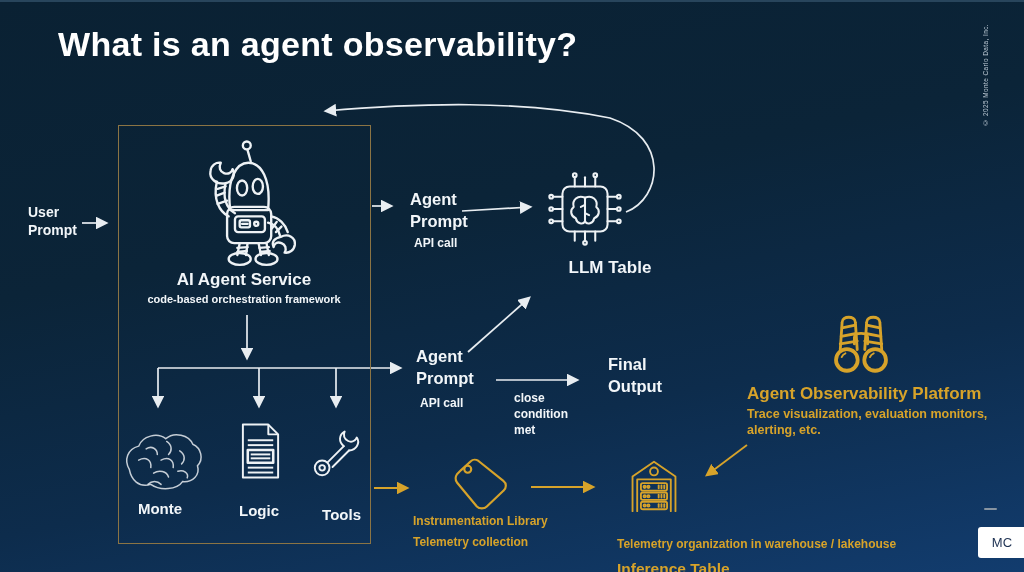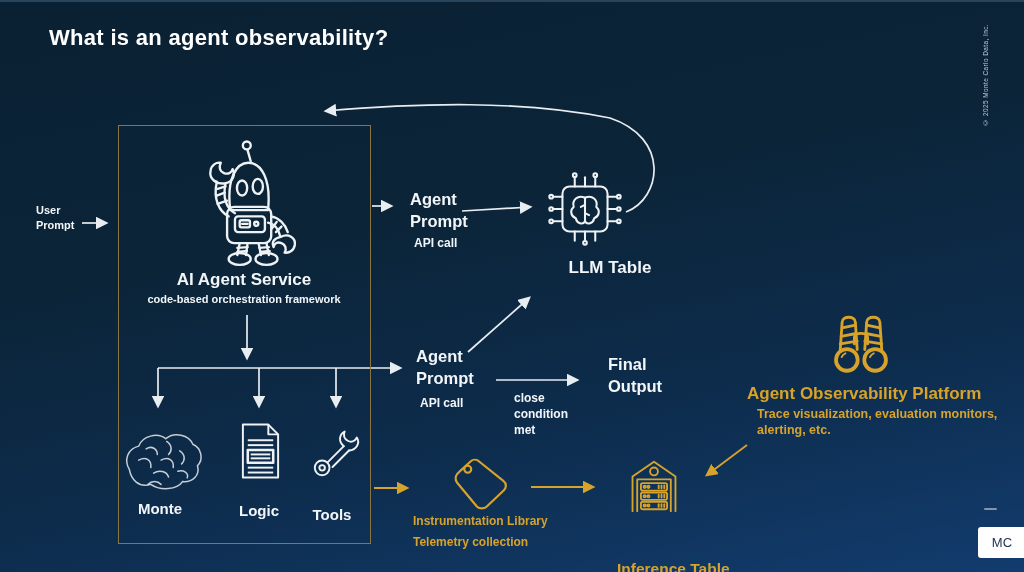--- a/index.html
+++ b/index.html
@@ -6,53 +6,53 @@
   .slide{
     position:relative;
     width:1024px;height:572px;
     overflow:hidden;
     background:linear-gradient(168deg,#0a2133 0%,#0b2438 38%,#0d2c4c 68%,#123c6e 100%);
     font-family:"Liberation Sans",sans-serif;
     color:#f2f6f9;
   }
   .abs{position:absolute;}
   .top-strip{left:0;top:0;width:1024px;height:2px;background:#28455c;}
-  .page-title{left:49px;top:25px;font-size:22px;font-weight:700;letter-spacing:.3px;color:#ffffff;}
+  .page-title{left:58px;top:25px;font-size:34px;font-weight:700;letter-spacing:.3px;color:#ffffff;}
   .copyright{left:982px;top:24px;font-size:6.5px;color:#becbd6;writing-mode:vertical-rl;transform:rotate(180deg);letter-spacing:.4px;}
   .lbl{font-weight:700;white-space:pre-line;}
-  .user-prompt{left:36px;top:203px;font-size:11px;line-height:1.32;}
+  .user-prompt{left:28px;top:203px;font-size:14px;line-height:1.32;}
   .agent-box{left:118px;top:125px;width:251px;height:417px;border:1px solid #8b7444;}
   .svgicon{display:block;}
   .robot{left:198px;top:136px;}
   .ai-title{left:118px;top:270px;width:252px;text-align:center;font-size:17px;font-weight:700;}
   .ai-sub{left:118px;top:293px;width:252px;text-align:center;font-size:11px;font-weight:700;}
   .brain{left:120px;top:428px;}
   .doc{left:238px;top:421px;}
   .wrench{left:310px;top:424px;}
   .memory-lbl{left:124px;top:500px;width:72px;text-align:center;font-size:15px;}
   .logic-lbl{left:228px;top:502px;width:62px;text-align:center;font-size:15px;}
-  .tools-lbl{left:303px;top:506px;width:58px;text-align:center;font-size:15px;}
+  .tools-lbl{left:303px;top:506px;width:58px;text-align:right;font-size:15px;}
   .ap-top{left:410px;top:189px;font-size:16.5px;line-height:1.33;}
   .ap-top-note{left:414px;top:236px;font-size:12px;}
   .chip{left:544px;top:168px;}
   .llm-lbl{left:555px;top:258px;width:110px;text-align:center;font-size:17px;}
   .ap-bot{left:416px;top:346px;font-size:16.5px;line-height:1.33;}
   .ap-bot-note{left:420px;top:396px;font-size:12px;}
   .cond{left:514px;top:391px;font-size:12px;line-height:1.32;}
   .final{left:608px;top:354px;font-size:16.5px;line-height:1.33;}
   .gold{color:#d7a32a;}
   .tag{left:452px;top:453px;}
   .instr-title{left:413px;top:514px;font-size:12px;white-space:nowrap;}
   .instr-sub{left:413px;top:535px;font-size:12px;white-space:nowrap;}
   .warehouse{left:626px;top:456px;}
   .inf-title{left:617px;top:514px;font-size:15.5px;white-space:nowrap;margin-top:46px;}
   .inf-sub{left:617px;top:537px;font-size:12px;white-space:nowrap;}
   .binocs{left:828px;top:308px;}
   .plat-title{left:747px;top:384px;font-size:17px;white-space:nowrap;}
-  .plat-sub{left:747px;top:406px;font-size:12.5px;width:244px;line-height:1.28;margin-left:10px;}
+  .plat-sub{left:747px;top:406px;font-size:12.5px;width:244px;line-height:1.28;}
   .logo-dash{left:984px;top:508px;width:13px;height:2px;background:#8794a1;border-radius:1px;}
   .mc-logo{left:978px;top:527px;width:48px;height:31px;background:#ffffff;border-radius:3px;
            display:flex;align-items:center;justify-content:center;
            color:#1d3152;font-size:13px;font-weight:400;letter-spacing:.2px;}
   svg{overflow:visible;}
 </style>
 </head>
 <body>
 
 <div class="slide">
@@ -238,20 +238,21 @@
       <line x1="38" y1="40.5" x2="38" y2="43.5"></line>
       <line x1="41" y1="40.5" x2="41" y2="43.5"></line>
     <rect x="16" y="48" width="28" height="8" rx="2"></rect>
     <circle cx="20" cy="52" r="1.2"></circle>
       <circle cx="24" cy="52" r="1.2"></circle>
     <line x1="35" y1="50.5" x2="35" y2="53.5"></line>
       <line x1="38" y1="50.5" x2="38" y2="53.5"></line>
       <line x1="41" y1="50.5" x2="41" y2="53.5"></line>
   </svg>
   <div class="abs lbl gold inf-title">Inference Table</div>
+  <div class="abs lbl gold inf-sub">Telemetry organization in warehouse / lakehouse</div>
 
   <svg class="abs svgicon binocs" width="66" height="68" viewBox="0 0 70 72" fill="none" stroke="#d7a32a" stroke-width="3" stroke-linecap="round" stroke-linejoin="round">
     <path d="M13,44 L15,15 C15,8 29,8 29,15 L31,44"></path>
     <line x1="15" y1="21" x2="29" y2="18"></line>
       <line x1="14" y1="30" x2="30" y2="27"></line>
       <line x1="13" y1="38" x2="31" y2="35"></line>
     <path d="M39,44 L41,15 C41,8 55,8 55,15 L57,44"></path>
     <line x1="41" y1="18" x2="55" y2="21"></line>
       <line x1="40" y1="27" x2="56" y2="30"></line>
       <line x1="39" y1="35" x2="57" y2="38"></line>

